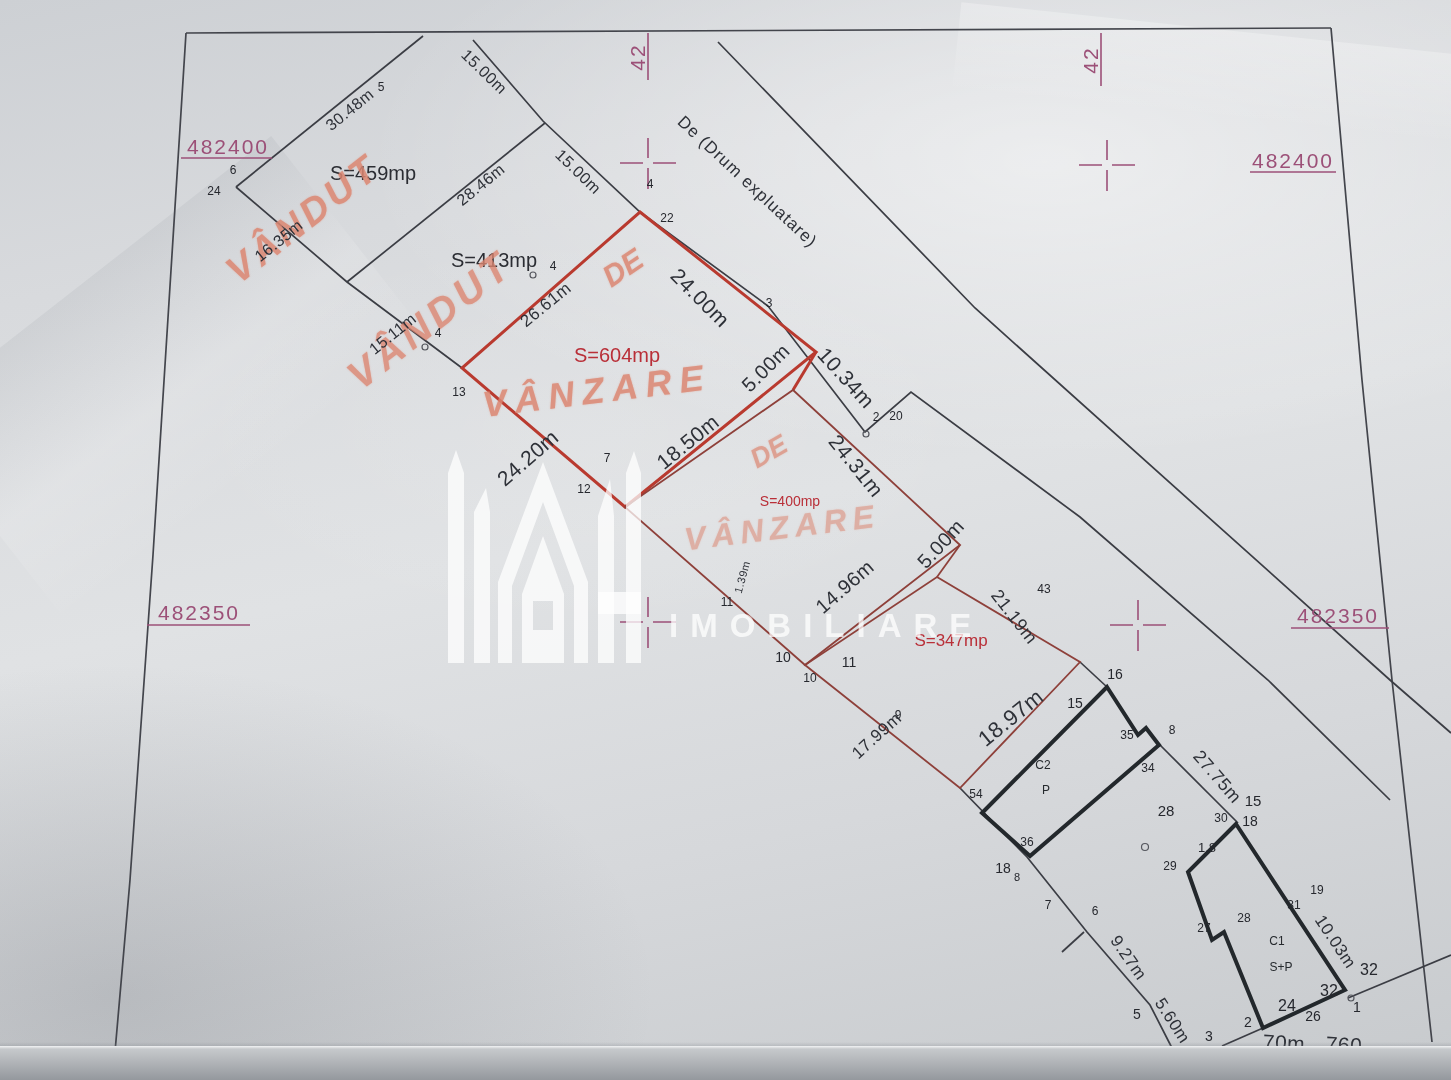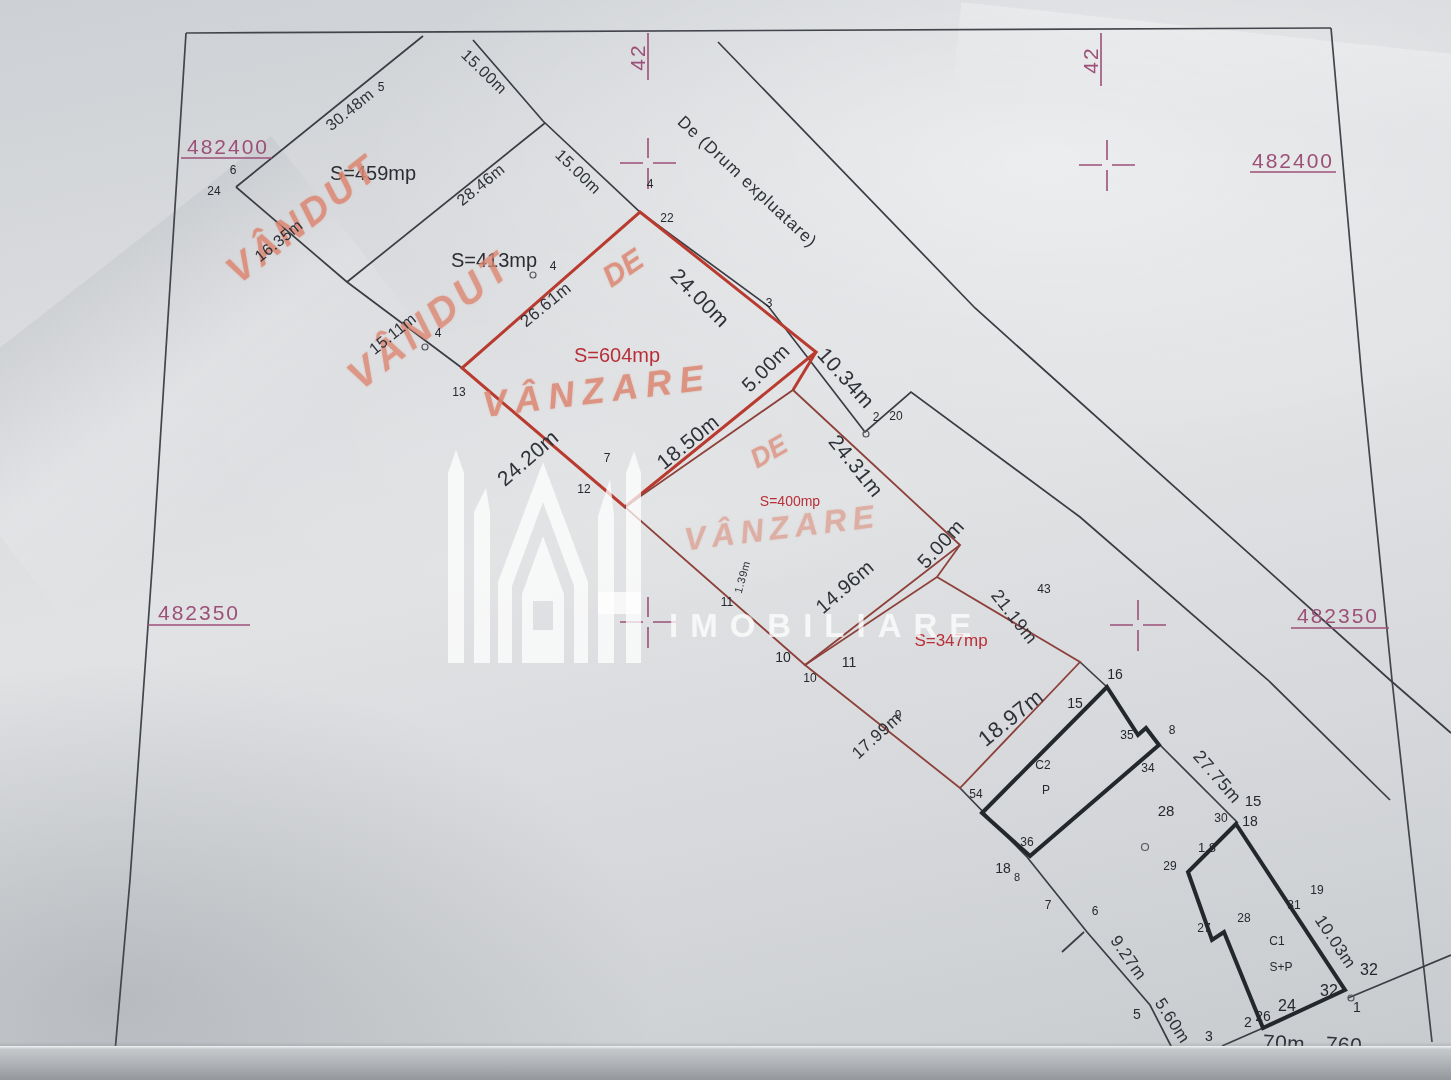--- a/index.html
+++ b/index.html
@@ -190,21 +190,21 @@
   <span class="lbl pt" style="left:1017px;top:877px;font-size:11px;transform:translate(-50%,-50%)">8</span>
   <span class="lbl pt" style="left:1048px;top:905px;transform:translate(-50%,-50%)">7</span>
   <span class="lbl pt" style="left:1095px;top:911px;transform:translate(-50%,-50%)">6</span>
   <span class="lbl pt" style="left:1204px;top:928px;transform:translate(-50%,-50%)">27</span>
   <span class="lbl pt" style="left:1244px;top:918px;transform:translate(-50%,-50%)">28</span>
   <span class="lbl pt" style="left:1294px;top:905px;transform:translate(-50%,-50%)">31</span>
   <span class="lbl pt" style="left:1317px;top:890px;transform:translate(-50%,-50%)">19</span>
   <span class="lbl pt" style="left:1137px;top:1014px;font-size:14px;transform:translate(-50%,-50%)">5</span>
   <span class="lbl pt" style="left:1209px;top:1036px;font-size:14px;transform:translate(-50%,-50%)">3</span>
   <span class="lbl pt" style="left:1248px;top:1022px;font-size:14px;transform:translate(-50%,-50%)">2</span>
-  <span class="lbl pt" style="left:1263px;top:1016px;font-size:14px;transform:translate(-50%,-50%)">26</span>
+  <span class="lbl pt" style="left:1313px;top:1016px;font-size:14px;transform:translate(-50%,-50%)">26</span>
   <span class="lbl pt" style="left:1287px;top:1006px;font-size:16px;transform:translate(-50%,-50%)">24</span>
   <span class="lbl pt" style="left:1329px;top:991px;font-size:16px;transform:translate(-50%,-50%)">32</span>
   <span class="lbl pt" style="left:1357px;top:1007px;font-size:14px;transform:translate(-50%,-50%)">1</span>
   <span class="lbl pt" style="left:1369px;top:970px;font-size:16px;transform:translate(-50%,-50%)">32</span>
 
   <svg class="wmsvg" width="1451" height="1080" viewBox="0 0 1451 1080">
     <g fill="rgba(255,255,255,0.74)">
       <path d="M448,663 L448,473 L456,450 L464,473 L464,663 Z"></path>
       <path d="M474,663 L474,512 L486,488 L490,512 L490,663 Z"></path>
       <path d="M498,663 L498,582 L543,462 L588,582 L588,663 L574,663 L574,586 L543,502 L512,586 L512,663 Z"></path>

